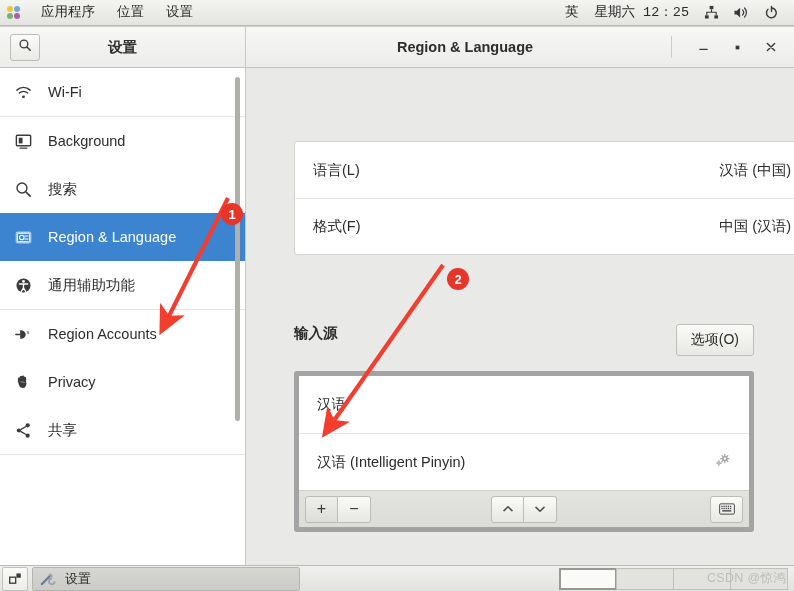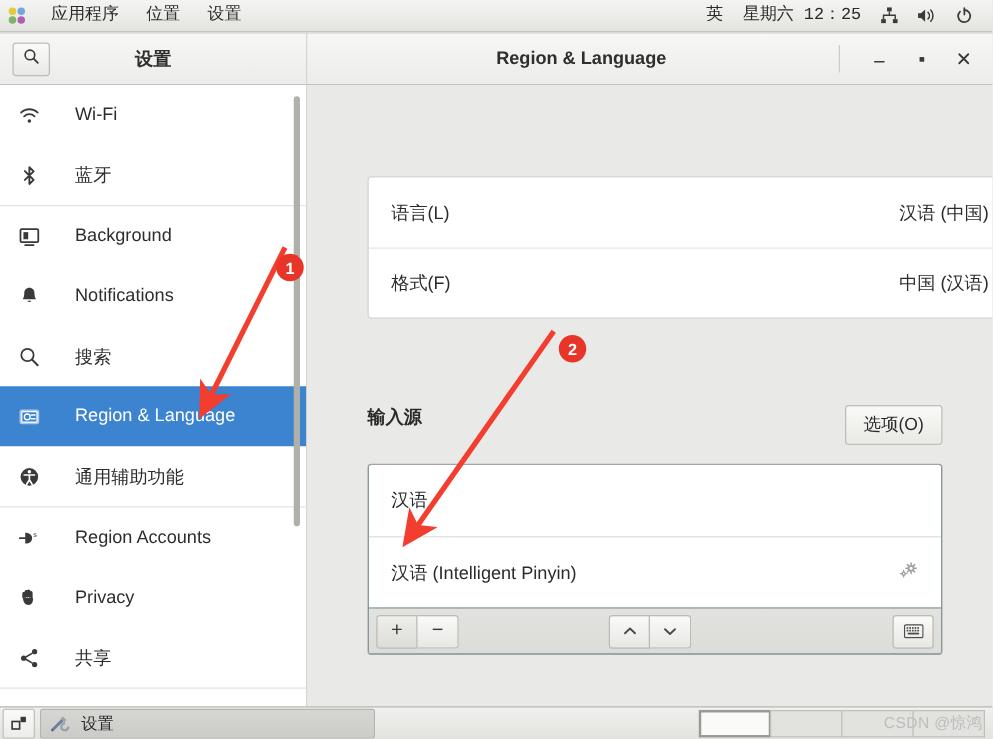--- a/index.html
+++ b/index.html
@@ -83,21 +83,21 @@
   }
   .sb-group { border-bottom: 1px solid #e4e4e1; }
   .sb-group:last-child { border-bottom: none; }
   .sb-item {
     display:flex; align-items:center; height:48px; padding-left: 14px;
     font-size: 14.5px; color: #2d2d2d; cursor: pointer;
   }
   .sb-item .ico { width: 30px; display:flex; align-items:center; justify-content:flex-start; }
   .sb-item.selected { background:#3c84d0; color:#ffffff; }
   .sb-item.selected .ico svg { fill:#ffffff; stroke:#ffffff; }
-  .sb-label { margin-left: 16px; }
+  .sb-label { margin-left: 4px; }
   .sb-scroll {
     position:absolute; right: 5px; top: 9px; width: 5px; height: 344px;
     background:#b0b0ab; border-radius: 3px;
   }
 
   
   .main {
     flex:1; background:#e9e9e7; position:relative; overflow:hidden;
   }
 
@@ -118,21 +118,21 @@
   }
   .section-title { font-size:14.5px; font-weight:bold; color:#2b2b2b; }
   .opt-btn {
     margin-left:auto; padding: 6px 14px; font-size: 14px; color:#2b2b2b;
     background: linear-gradient(to bottom,#fafaf8,#e8e8e5);
     border:1px solid #bfbfba; border-radius:3px; cursor:pointer;
   }
 
   .src-card {
     position:absolute; left: 48px; top: 303px; width: 460px;
-    border:1px solid #a3a3a3; border-radius:3px; overflow:hidden; background:#0c4a6e;
+    border:5px solid #a3a3a3; border-radius:3px; overflow:hidden; background:#4c1d95;
   }
   .src-row {
     height: 57px; display:flex; align-items:center; padding: 0 18px;
     font-size: 14.5px; color:#2b2b2b; cursor:pointer; background:#fff;
   }
   .src-row + .src-row { border-top: 1px solid #e6e6e3; }
   .src-gear { margin-left:auto; opacity:.55; }
   .src-toolbar {
     height: 37px; background: linear-gradient(to bottom,#e2e2df,#dcdcd9);
     border-top: 1px solid #cfcfcb; display:flex; align-items:center; padding: 0 6px;
@@ -277,49 +277,32 @@
           <div class="sb-item">
             <span class="ico">
               <svg width="19" height="19" viewBox="0 0 20 20">
                   <path d="M3 7.5a10 10 0 0114 0" stroke="#3a3a3a" stroke-width="1.5" fill="none" stroke-linecap="round"></path>
                   <path d="M5.6 10.6a6.3 6.3 0 018.8 0" stroke="#3a3a3a" stroke-width="1.5" fill="none" stroke-linecap="round"></path>
                   <circle cx="10" cy="14.6" r="1.5" fill="#3a3a3a"></circle>
                 </svg>
             </span>
             <span class="sb-label">Wi-Fi</span>
           </div>
-          <div class="sb-item">
-            <span class="ico">
-              <svg width="19" height="19" viewBox="0 0 20 20">
-                  <path d="M6.2 6.2l7.4 7.4L10 17V3l3.6 3.4L6.2 13.6" stroke="#3a3a3a" stroke-width="1.6" fill="none" stroke-linejoin="round" stroke-linecap="round"></path>
-                </svg>
-            </span>
-            <span class="sb-label">蓝牙</span>
-          </div>
         </div>
 
         <div class="sb-group">
           <div class="sb-item">
             <span class="ico">
               <svg width="19" height="19" viewBox="0 0 20 20">
                   <rect x="2.5" y="3.5" width="15" height="11" rx="1" fill="none" stroke="#3a3a3a" stroke-width="1.5"></rect>
                   <rect x="5" y="6" width="4" height="6" fill="#3a3a3a"></rect>
                   <path d="M6.5 17h7" stroke="#3a3a3a" stroke-width="1.5" stroke-linecap="round"></path>
                 </svg>
             </span>
             <span class="sb-label">Background</span>
-          </div>
-          <div class="sb-item">
-            <span class="ico">
-              <svg width="19" height="19" viewBox="0 0 20 20">
-                  <path d="M10 2.4c-2.7 0-4.3 2-4.3 4.6 0 3.6-1.3 5-1.3 5h11.2s-1.3-1.4-1.3-5c0-2.6-1.6-4.6-4.3-4.6z" fill="#3a3a3a"></path>
-                  <path d="M8.3 13.2a1.8 1.8 0 003.4 0" fill="#3a3a3a"></path>
-                </svg>
-            </span>
-            <span class="sb-label">Notifications</span>
           </div>
           <div class="sb-item">
             <span class="ico">
               <svg width="19" height="19" viewBox="0 0 20 20">
                   <circle cx="8.4" cy="8.4" r="5.2" fill="none" stroke="#3a3a3a" stroke-width="1.5"></circle>
                   <path d="M12.4 12.4L17 17" stroke="#3a3a3a" stroke-width="1.7" stroke-linecap="round"></path>
                 </svg>
             </span>
             <span class="sb-label">搜索</span>
           </div>

